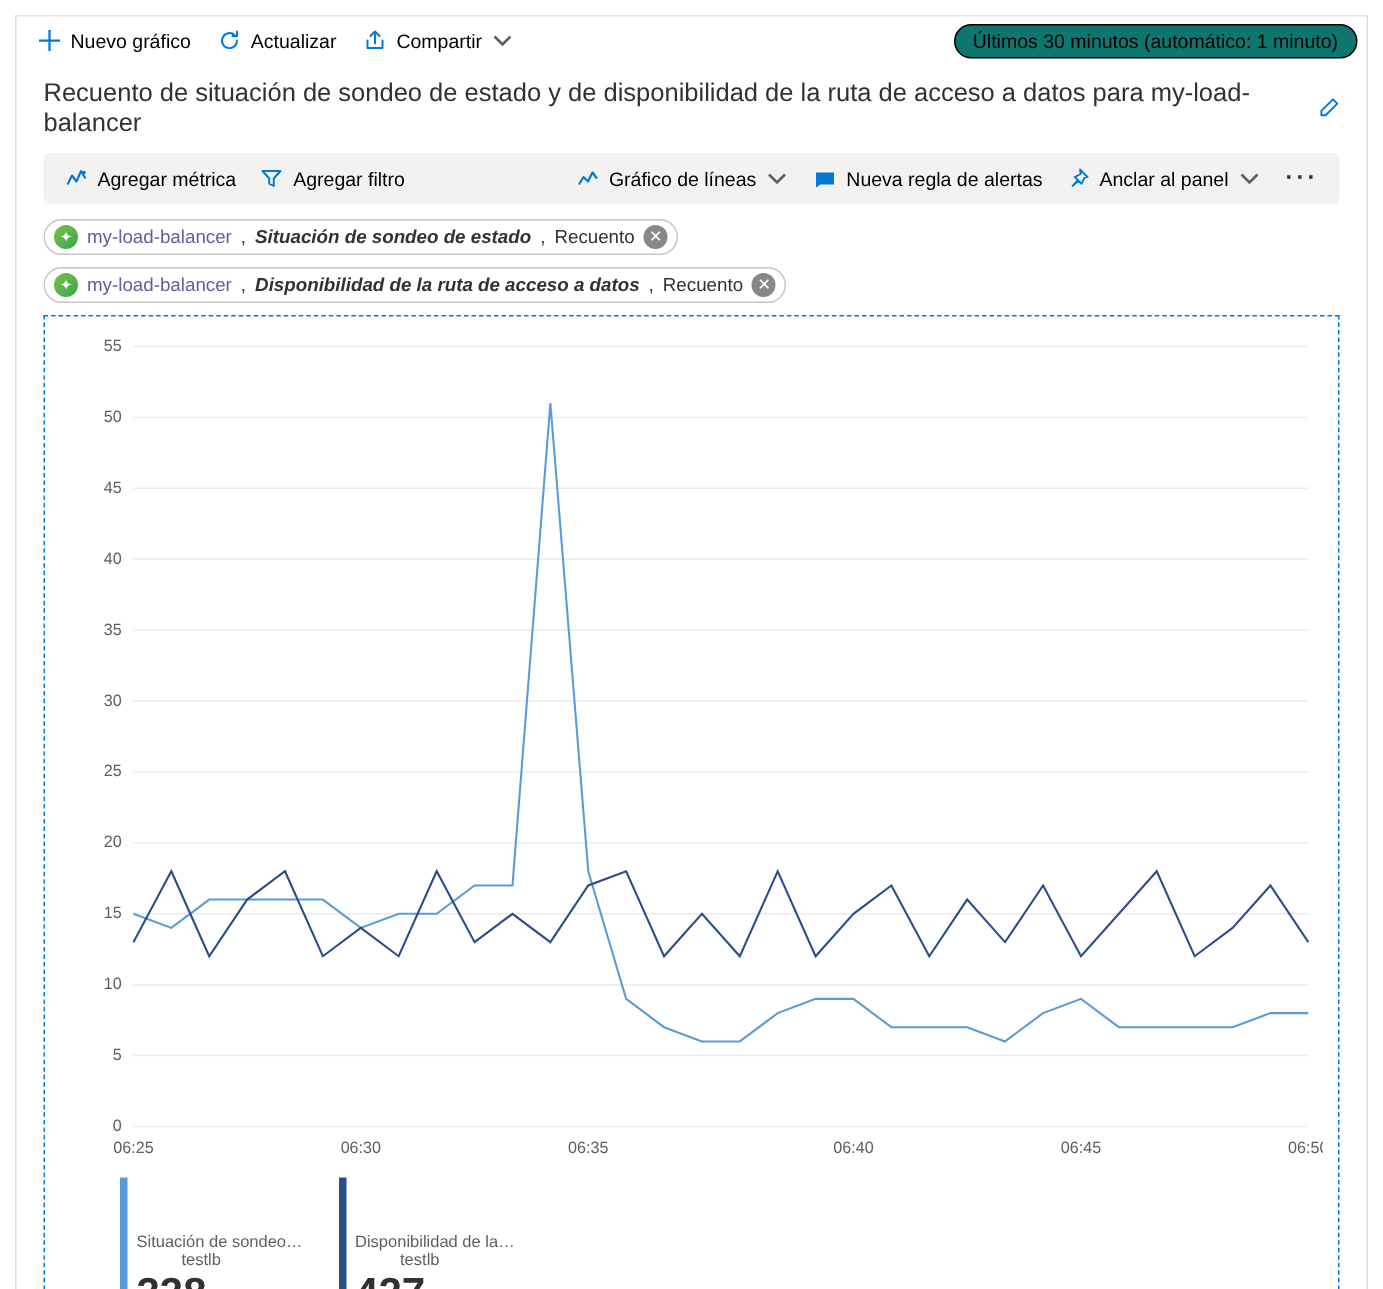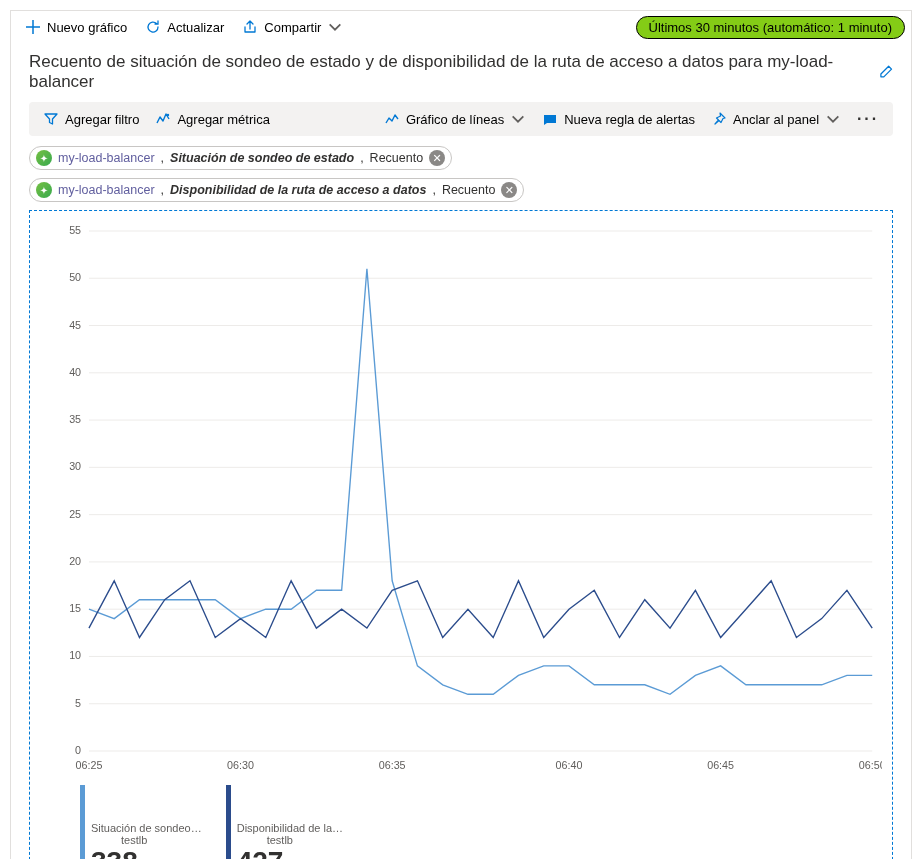--- a/index.html
+++ b/index.html
@@ -35,21 +35,21 @@
     border:none; background:none;
   }
   .cmdbtn svg { width:16px; height:16px; }
   .chev { width:12px; height:12px; }
   .flex-spacer { flex:1; }
   .time-pill {
     border:1px solid #000;
     border-radius:14px;
     padding:3px 12px;
     font-size:13px;
-    background:#84cc16;
+    background:#0f766e;
   }
   
   .titlebar {
     display:flex; align-items:center;
     padding:8px 18px 6px 18px;
     gap:8px;
   }
   .titlebar h1 {
     margin:0; font-size:17px; font-weight:400;
   }
@@ -149,30 +149,30 @@
   <div class="titlebar">
     <h1>Recuento de situación de sondeo de estado y de disponibilidad de la ruta de acceso a datos para my-load-balancer</h1>
     <svg width="16" height="16" viewBox="0 0 16 16">
         <path d="M11 2l3 3-8 8H3v-3z" stroke="#0078d4" stroke-width="1.3" fill="none" stroke-linejoin="round"></path>
       </svg>
   </div>
 
   <div class="greybar">
     <button class="gbtn">
       <svg viewBox="0 0 16 16">
-          <path d="M2 3h12l-4.5 5v5l-3-1.5V8z" stroke="#0078d4" stroke-width="1.3" fill="none" stroke-linejoin="round"></path>
-        </svg>
-      <span>Agregar filtro</span>
-    </button>
-    <button class="gbtn">
-      <svg viewBox="0 0 16 16">
           <path d="M2 12l3-6 3 4 3-7 3 5" stroke="#0078d4" stroke-width="1.4" fill="none" stroke-linejoin="round"></path>
           <circle cx="13" cy="4" r="1.2" fill="#0078d4"></circle>
         </svg>
       <span>Agregar métrica</span>
+    </button>
+    <button class="gbtn">
+      <svg viewBox="0 0 16 16">
+          <path d="M2 3h12l-4.5 5v5l-3-1.5V8z" stroke="#0078d4" stroke-width="1.3" fill="none" stroke-linejoin="round"></path>
+        </svg>
+      <span>Agregar filtro</span>
     </button>
     <div class="flex-spacer"></div>
     <button class="gbtn">
       <svg viewBox="0 0 16 16">
           <path d="M2 12l3-5 3 3 3-6 3 4" stroke="#0078d4" stroke-width="1.4" fill="none" stroke-linejoin="round"></path>
         </svg>
       <span>Gráfico de líneas</span>
       <svg class="chev" viewBox="0 0 12 12">
           <path d="M2 4l4 4 4-4" stroke="#605e5c" stroke-width="1.3" fill="none"></path>
         </svg>

